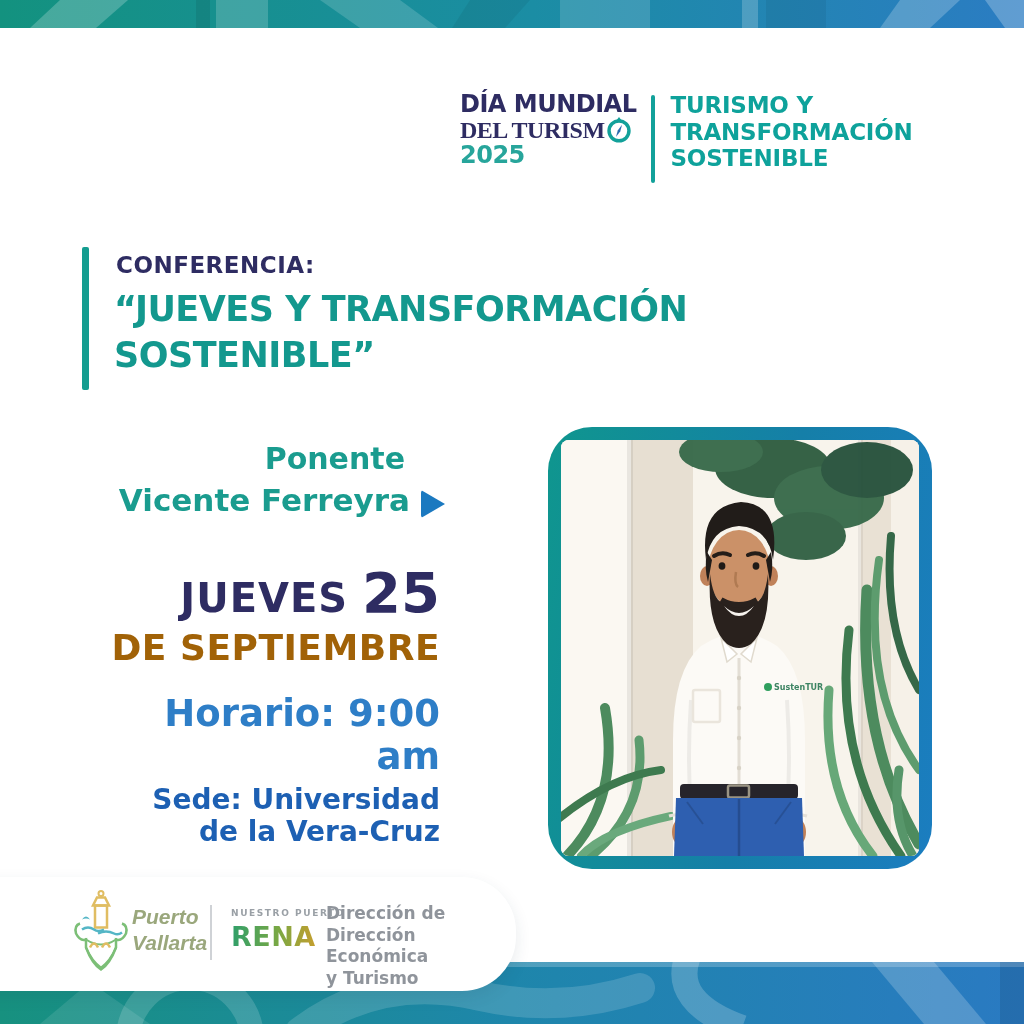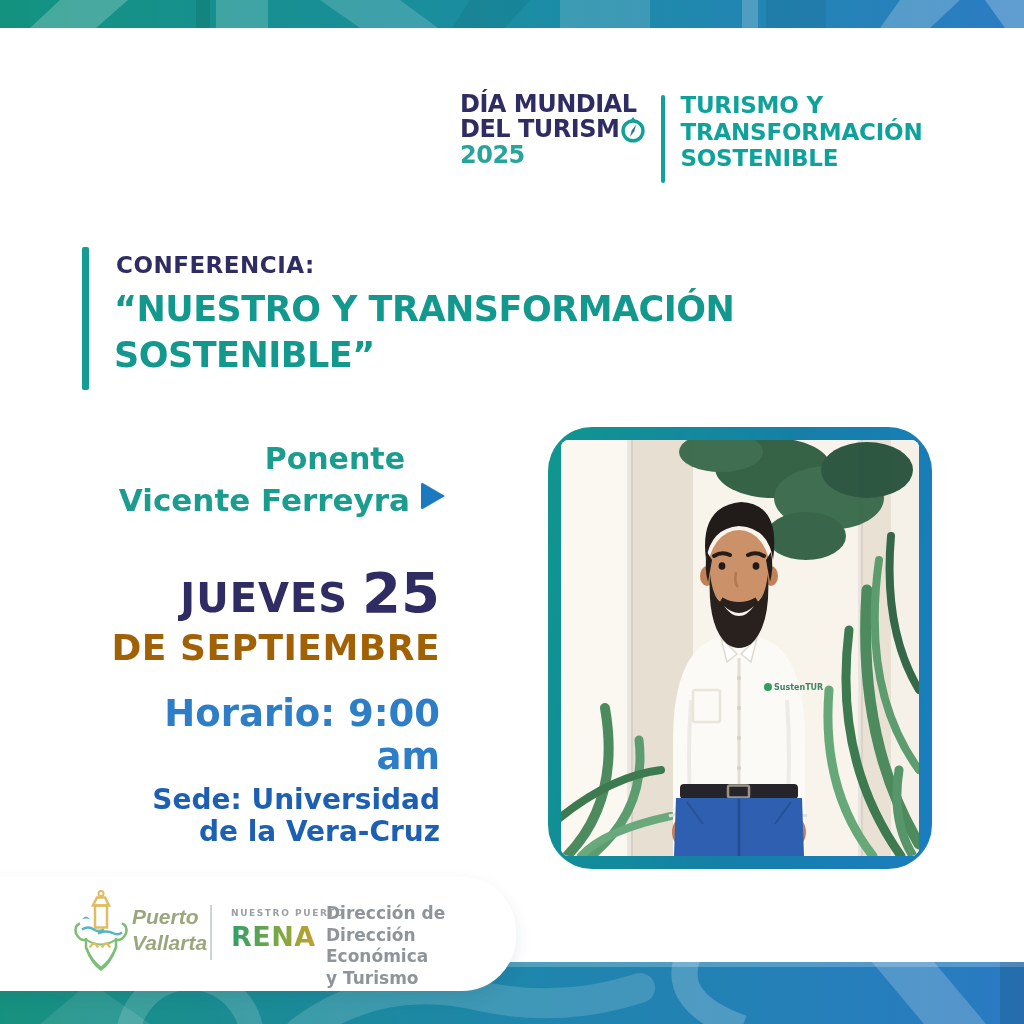--- a/index.html
+++ b/index.html
@@ -9,35 +9,35 @@
 
   
   .band { position:absolute; left:0; width:1024px; overflow:hidden; }
   .band svg { display:block; }
   .band-top { top:0; height:28px; background:linear-gradient(90deg,#13927f 0%,#1b8da4 52%,#2b7cc3 100%); }
   .band-bottom { top:962px; height:62px; background:linear-gradient(90deg,#17917f 0%,#1e86ab 50%,#2a7ac2 100%); z-index:1; }
 
   
   .lockup { position:absolute; left:460px; top:92px; display:flex; gap:15px; align-items:flex-start; }
   .logo-left { font-weight:bold; font-size:24px; line-height:25px; letter-spacing:-0.5px; color:#2e2c62; }
-  .logo-left .l2 { display:flex; align-items:flex-start; }
+  .logo-left .l2 { display:flex; align-items:center;font-family:Liberation Serif, serif; }
   .logo-left .compass { width:26px; height:26px; margin-left:1px; display:inline-block; }
   .logo-left .l3 { color:#27a59b; }
   .lockup-divider { width:4px; height:88px; background:#12a19a; margin-top:3px; border-radius:2px; }
   .tagline { font-weight:bold; font-size:23px; line-height:26.5px; letter-spacing:-0.2px; color:#0ea29b; }
 
   
   .conf-bar { position:absolute; left:82px; top:247px; width:7px; height:143px; background:#149d90; border-radius:2px; }
   .conf-kicker { position:absolute; left:116px; top:252px; font-weight:bold; font-size:23px; letter-spacing:0.5px; color:#2e2c62; }
   .conf-title { position:absolute; left:114px; top:286px; font-weight:bold; font-size:35px; line-height:46px; letter-spacing:-0.5px; color:#13988e; }
 
   
   .speaker { position:absolute; left:110px; top:441px; width:335px; text-align:right; color:#1a9c8f; }
   .speaker-role { font-weight:bold; font-size:30px; margin-right:40px; }
-  .speaker-name-row { display:flex; justify-content:flex-end; align-items:flex-start; gap:11px; margin-top:6px; }
+  .speaker-name-row { display:flex; justify-content:flex-end; align-items:flex-end; gap:11px; margin-top:6px; }
   .speaker-name-row .name { font-weight:bold; font-size:31px; }
   .arrow { width:0; height:0; border-left:24px solid #1b79c0; border-top:14px solid transparent; border-bottom:14px solid transparent; border-radius:3px; }
 
   
   .schedule { position:absolute; left:110px; top:560px; width:330px; text-align:right; }
   .sched-day { display:flex; justify-content:flex-end; align-items:baseline; gap:14px; color:#2e2c62; }
   .day-word { font-weight:bold; font-size:40px; letter-spacing:1px; }
   .day-num { font-weight:bold; font-size:56px; letter-spacing:0; }
   .sched-month { font-weight:bold; font-size:36px; letter-spacing:0.5px; color:#a16207; margin-top:2px; }
   .sched-time { font-weight:bold; font-size:37px; color:#2e7ec7; margin-top:24px; }
@@ -96,21 +96,21 @@
     <div class="tagline">
       <div>TURISMO Y</div>
       <div>TRANSFORMACIÓN</div>
       <div>SOSTENIBLE</div>
     </div>
   </header>
 
   <div class="conf-bar"></div>
   <div class="conf-kicker">CONFERENCIA:</div>
   <h1 class="conf-title">
-    <span>“NUESTRO Y TRANSFORMACIÓN</span><br>
+    <span>“JUEVES Y TRANSFORMACIÓN</span><br>
     <span>SOSTENIBLE”</span>
   </h1>
 
   <section class="speaker">
     <div class="speaker-role">Ponente</div>
     <div class="speaker-name-row">
       <span class="name">Vicente Ferreyra</span>
       <span class="arrow"></span>
     </div>
   </section>

